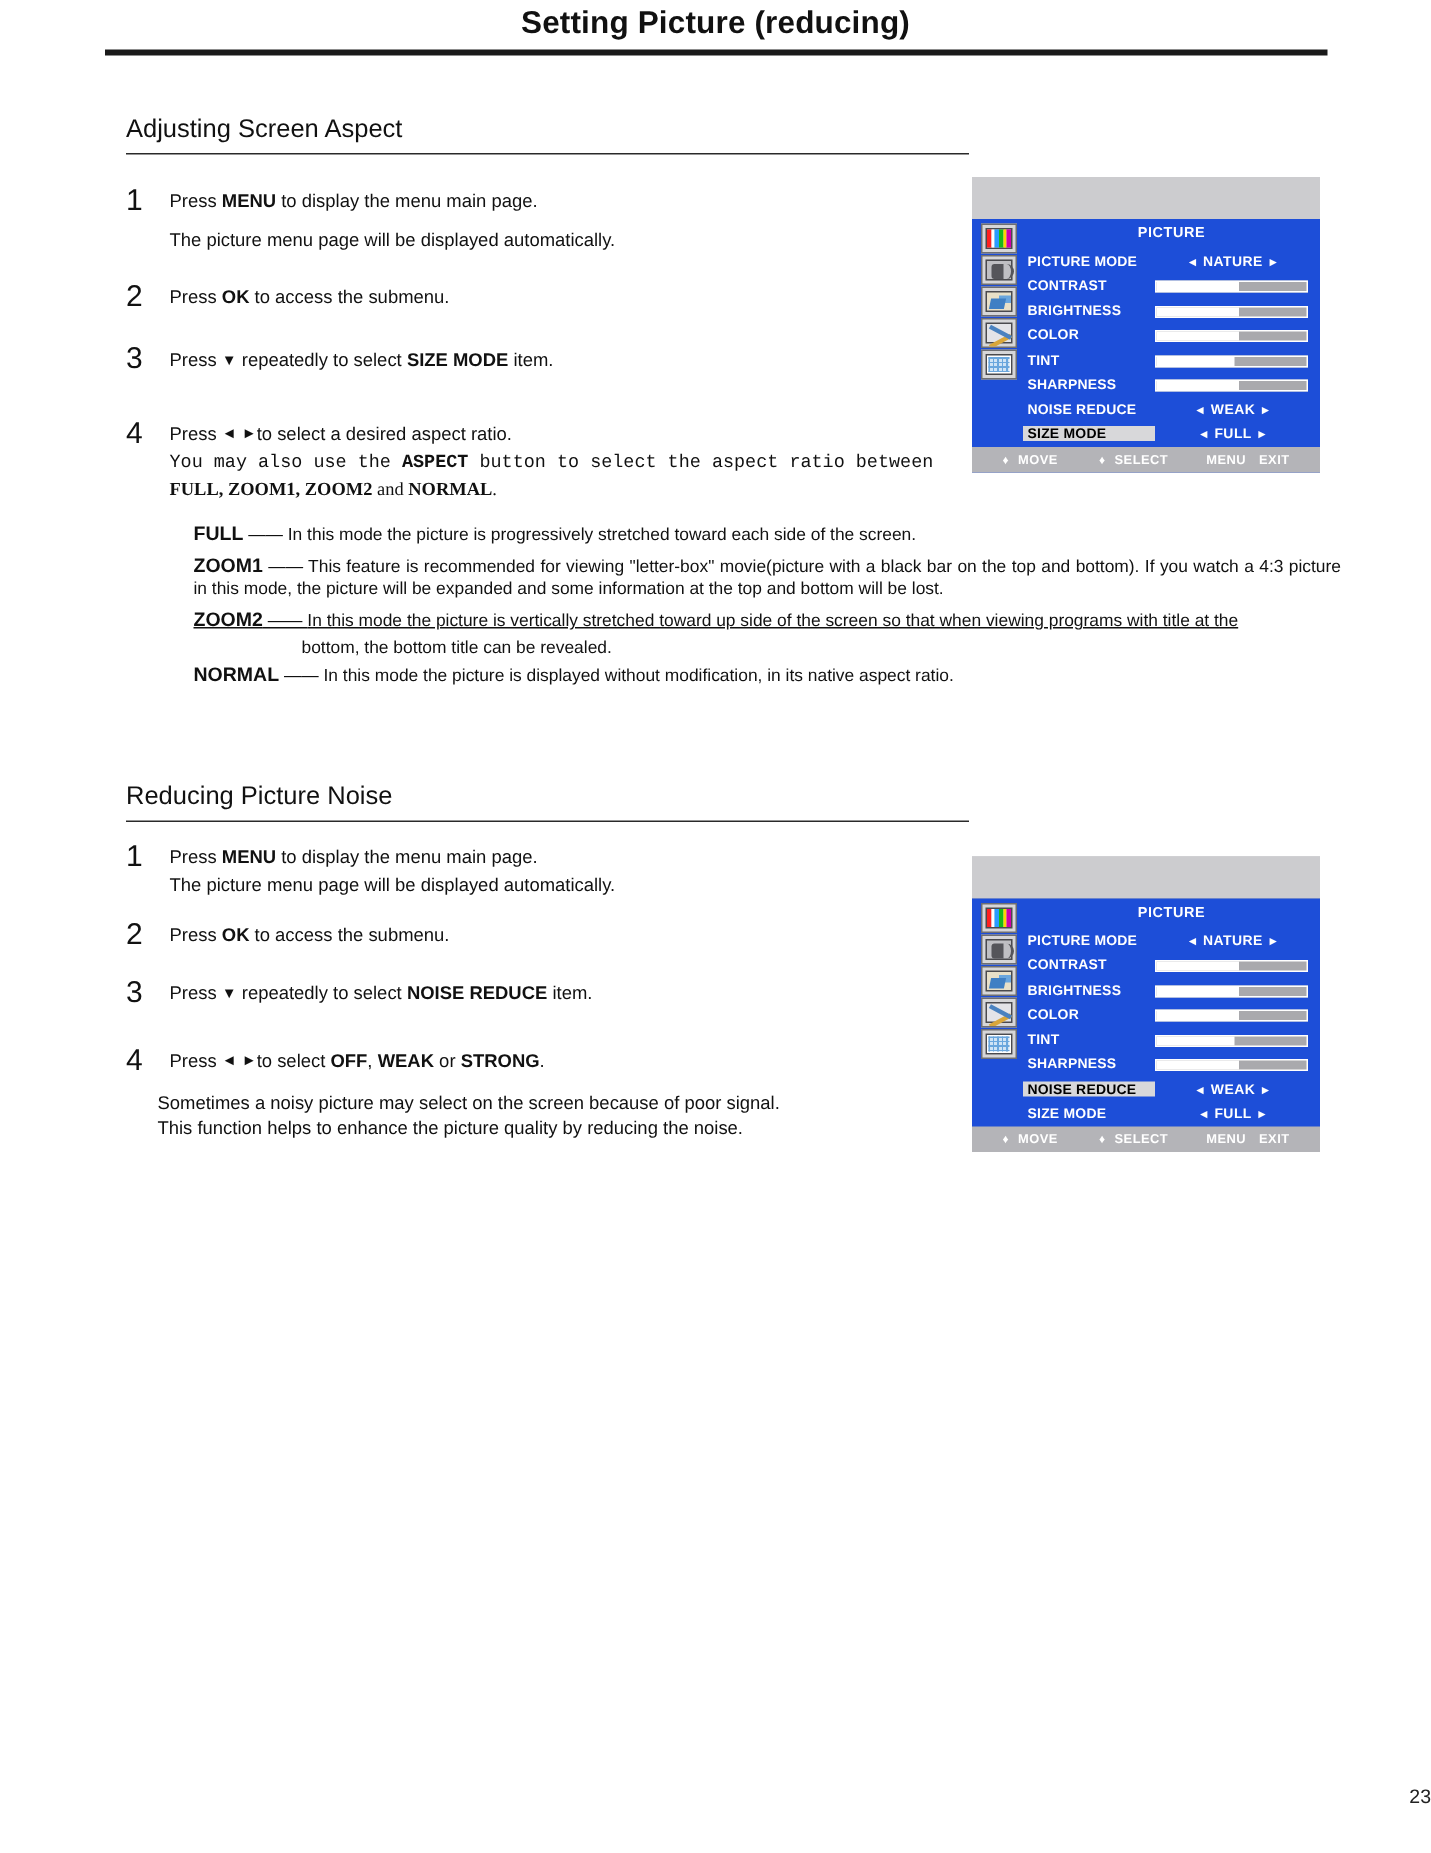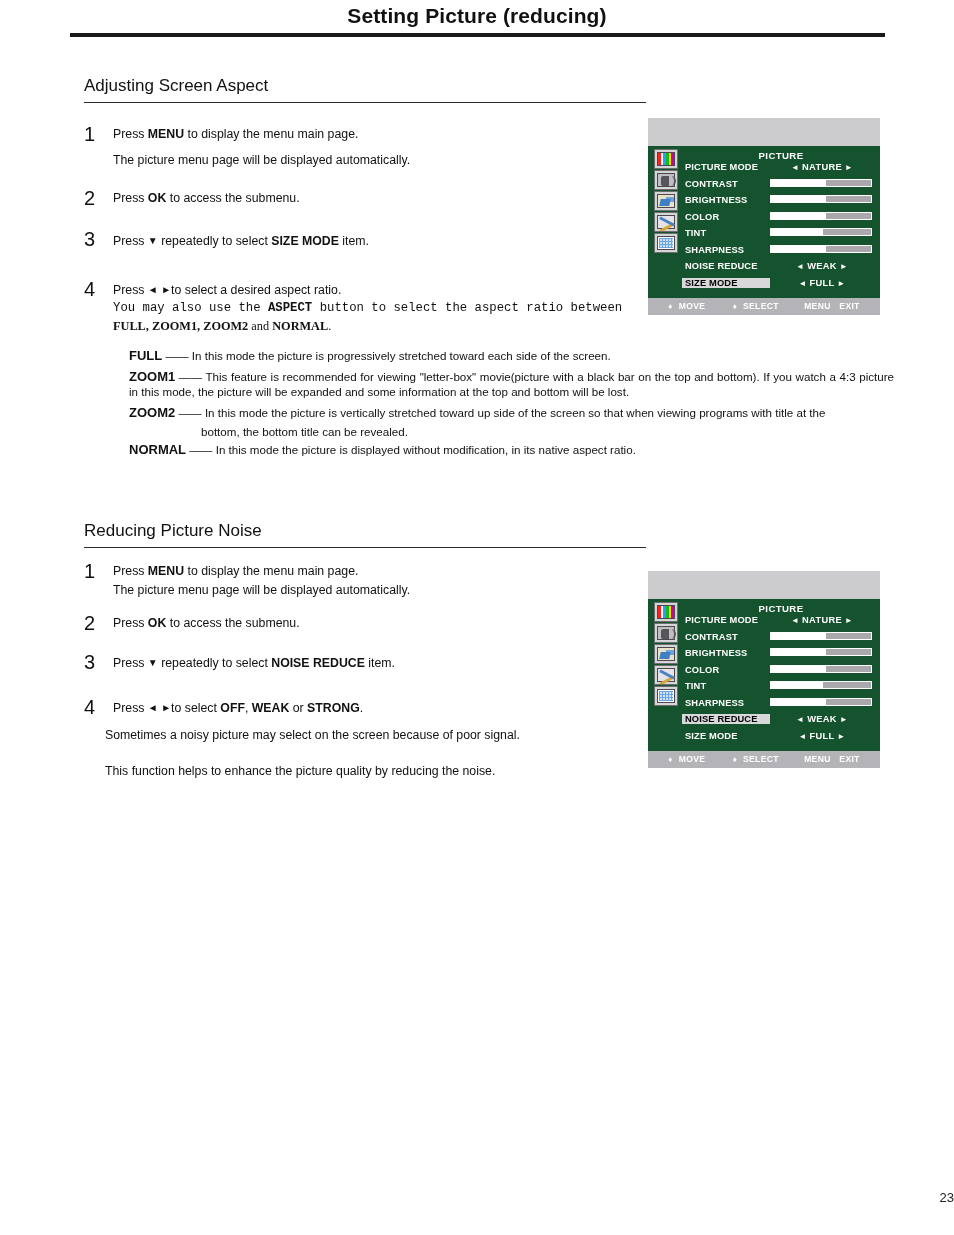--- a/index.html
+++ b/index.html
@@ -89,21 +89,21 @@
     background: #a9a9ad;
     font-family: "Liberation Sans", sans-serif;
   }
   .osd-topstrip {
     height: 28px;
     background: #cccccf;
   }
   .osd-inner {
     position: relative;
     padding: 3px 0 0 0;
-    background: #14532d;
+    background: #1d4ed8;
   }
   .osd-title {
     text-align: center;
     color: #ffffff;
     font-size: 9.6px;
     font-weight: bold;
     letter-spacing: 0.4px;
     padding-left: 34px;
     height: 13px;
     line-height: 13px;
@@ -176,21 +176,21 @@
       repeating-linear-gradient(to bottom, #6aa6dd 0 1px, transparent 1px 3px),
       #cfe3f5;
   }
 
   .osd-rows {
     margin-left: 34px;
     padding-right: 6px;
   }
   .osd-row {
     display: flex;
-    align-items: flex-start;
+    align-items: flex-end;
     height: 16.5px;
   }
   .osd-label {
     width: 88px;
     color: #ffffff;
     font-size: 9.3px;
     font-weight: bold;
     letter-spacing: 0.15px;
     padding-left: 3px;
     box-sizing: border-box;
@@ -269,21 +269,21 @@
 
 <div class="step-num" style="left:84px; top:279px;">4</div>
 <div class="step-body" style="left:113px; top:281px;"><span>Press </span><span class="glyph">◄</span><span>&nbsp;</span><span class="glyph">►</span><span>to select a desired aspect ratio.</span></div>
 <div class="step-body" style="left:113px; top:300px;font-family:Liberation Mono, monospace;"><span>You may also use the </span><b>ASPECT</b><span> button to select the aspect ratio between</span></div>
 <div class="step-body" style="left:113px; top:318px;font-family:Liberation Serif, serif;"><b>FULL, ZOOM1, ZOOM2</b><span> and </span><b>NORMAL</b><span>.</span></div>
 
 <div class="def-line" style="left:113px; top:348px; width:765px;"><span class="def-term">FULL</span><span> —— </span><span>In this mode the picture is progressively stretched toward each side of the screen.</span></div>
 
 <div class="def-line" style="left:113px; top:369px; width:765px; text-align:justify;"><span class="def-term">ZOOM1</span><span> —— </span><span>This feature is recommended for viewing "letter-box" movie(picture with a black bar on the top and bottom). If you watch a 4:3 picture in this mode, the picture will be expanded and some information at the top and bottom will be lost.</span></div>
 
-<div class="def-line" style="left:113px; top:405px; width:765px;"><span class="def-term">ZOOM2</span><span> —— </span><span>In this mode the picture is vertically stretched toward up side of the screen so that when viewing programs with title at the</span></div>
+<div class="def-line" style="left:113px; top:405px; width:765px;text-decoration:underline;"><span class="def-term">ZOOM2</span><span> —— </span><span>In this mode the picture is vertically stretched toward up side of the screen so that when viewing programs with title at the</span></div>
 <div class="def-line" style="left:185px; top:424px; width:690px;">bottom, the bottom title can be revealed.</div>
 
 <div class="def-line" style="left:113px; top:442px; width:765px;"><span class="def-term">NORMAL</span><span> —— </span><span>In this mode the picture is displayed without modification, in its native aspect ratio.</span></div>
 
 <div class="osd" id="osd-top" style="left:648px; top:118px;">
   <div class="osd-topstrip"></div>
   <div class="osd-inner">
     <div class="osd-iconcol">
       <div class="osd-icon">
           <div class="ic-inner ic-bars">
@@ -385,21 +385,21 @@
 <div class="step-num" style="left:84px; top:613px;">2</div>
 <div class="step-body" style="left:113px; top:615px;"><span>Press </span><b>OK</b><span> to access the submenu.</span></div>
 
 <div class="step-num" style="left:84px; top:652px;">3</div>
 <div class="step-body" style="left:113px; top:654px;"><span>Press </span><span class="glyph">▼</span><span> repeatedly to select </span><b>NOISE REDUCE</b><span> item.</span></div>
 
 <div class="step-num" style="left:84px; top:697px;">4</div>
 <div class="step-body" style="left:113px; top:699px;"><span>Press </span><span class="glyph">◄</span><span>&nbsp;</span><span class="glyph">►</span><span>to select  </span><b>OFF</b><span>, </span><b>WEAK</b><span> or </span><b>STRONG</b><span>.</span></div>
 
 <div class="step-body" style="left:105px; top:727px;">Sometimes a noisy picture may select on the screen because of poor signal.</div>
-<div class="step-body" style="left:105px; top:744px;margin-top:19px;">This function helps to enhance the picture quality by reducing the noise.</div>
+<div class="step-body" style="left:105px; top:744px;">This function helps to enhance the picture quality by reducing the noise.</div>
 
 <div class="osd" id="osd-bottom" style="left:648px; top:571px;">
   <div class="osd-topstrip"></div>
   <div class="osd-inner">
     <div class="osd-iconcol">
       <div class="osd-icon">
           <div class="ic-inner ic-bars">
             <i style="background:#ff2020"></i>
             <i style="background:#ffffff"></i>
             <i style="background:#2a9bff"></i>

